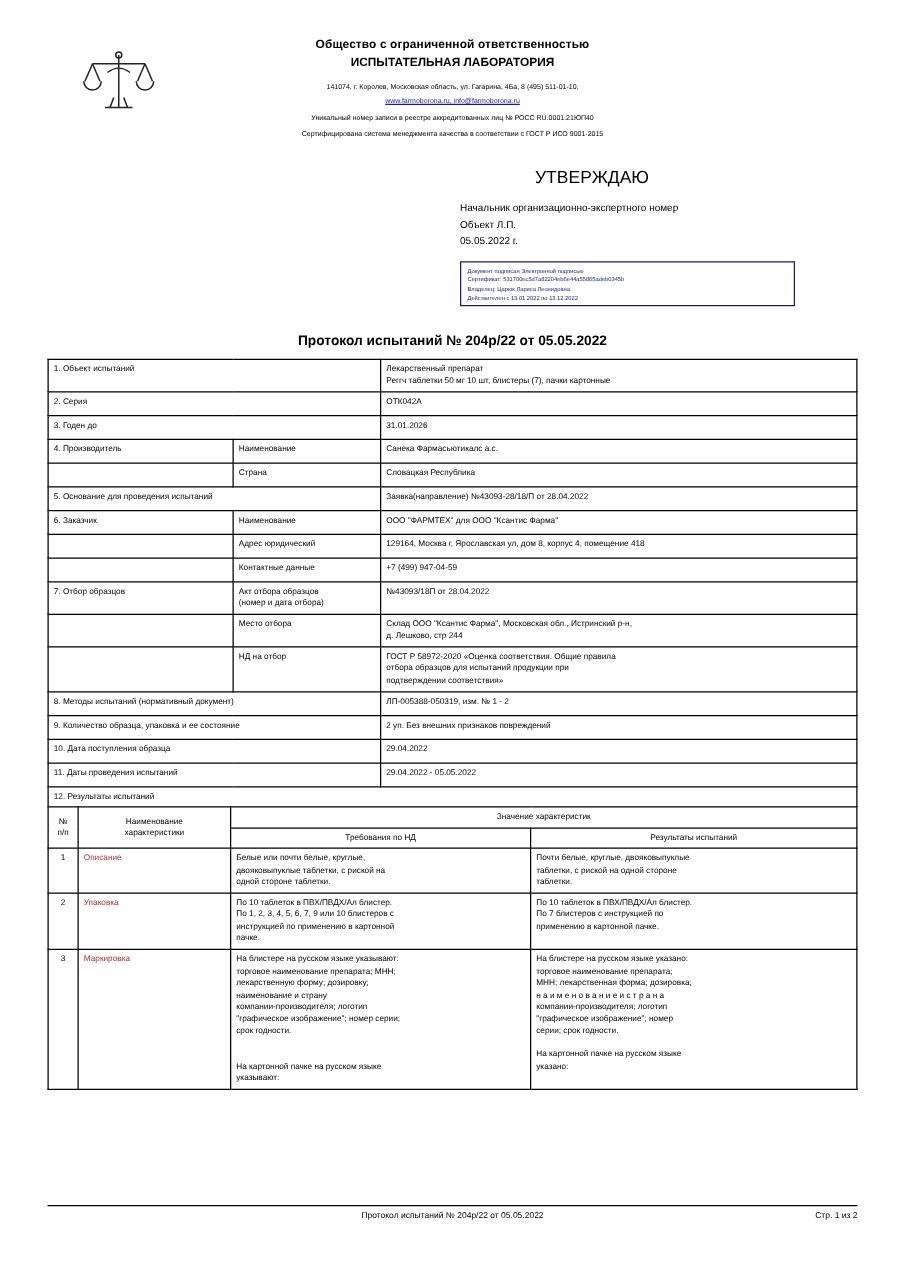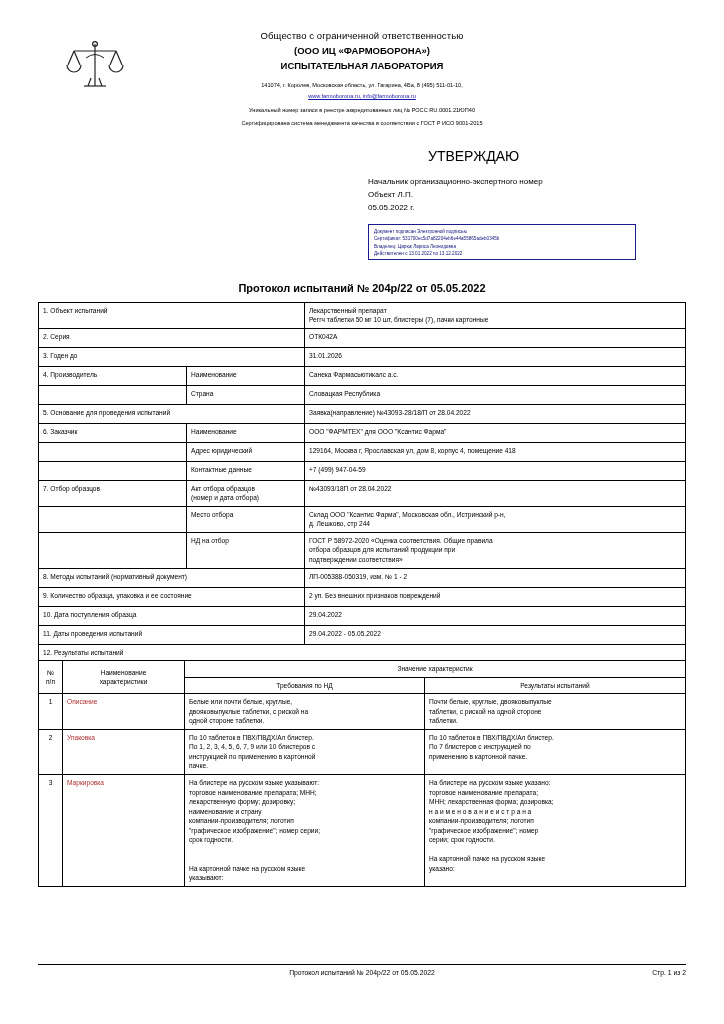--- a/index.html
+++ b/index.html
@@ -27,21 +27,21 @@
   }
   .hdr-logo {
     position: absolute;
     left: 26px;
     top: 4px;
     width: 62px;
     height: 62px;
   }
   .hdr-line1 {
     font-size: 9.5px;
-    font-weight: normal;
+    font-weight: bold;
     letter-spacing: .1px;
     margin-bottom: 4px;
   }
   .hdr-line2 {
     font-size: 9.5px;
     font-weight: bold;
     margin-bottom: 4px;
   }
   .hdr-line3 {
     font-size: 9.5px;
@@ -160,21 +160,20 @@
           <path d="M45 31 a7 7 0 0 0 14 0"></path>
           <line x1="20" y1="52" x2="42" y2="52"></line>
           <line x1="24" y1="52" x2="27" y2="44"></line>
           <line x1="38" y1="52" x2="35" y2="44"></line>
           <circle cx="31" cy="10" r="2.4"></circle>
           <path d="M22 24 q9 -7 18 0" stroke-width="1"></path>
         </g>
       </svg>
     </div>
     <div class="hdr-line1">Общество с ограниченной ответственностью</div>
-    <div class="hdr-line3">(ООО ИЦ «ФАРМОБОРОНА»)</div>
     <div class="hdr-line4">ИСПЫТАТЕЛЬНАЯ ЛАБОРАТОРИЯ</div>
     <div class="hdr-small">141074, г. Королев, Московская область, ул. Гагарина, 4Ба, 8 (495) 511-01-10,</div>
     <div class="hdr-small" style="color:#1a1aa8;text-decoration:underline;">www.farmoborona.ru, info@farmoborona.ru</div>
     <div class="hdr-small" style="margin-top:6px;">Уникальный номер записи в реестре аккредитованных лиц № РОСС RU.0001.21ЮП40</div>
     <div class="hdr-small" style="margin-top:4px;">Сертифицирована система менеджмента качества в соответствии с ГОСТ Р ИСО 9001-2015</div>
   </div>
 
   <div class="approve">
     <div class="approve-title">УТВЕРЖДАЮ</div>
     <div class="approve-l">Начальник организационно-экспертного номер</div>

